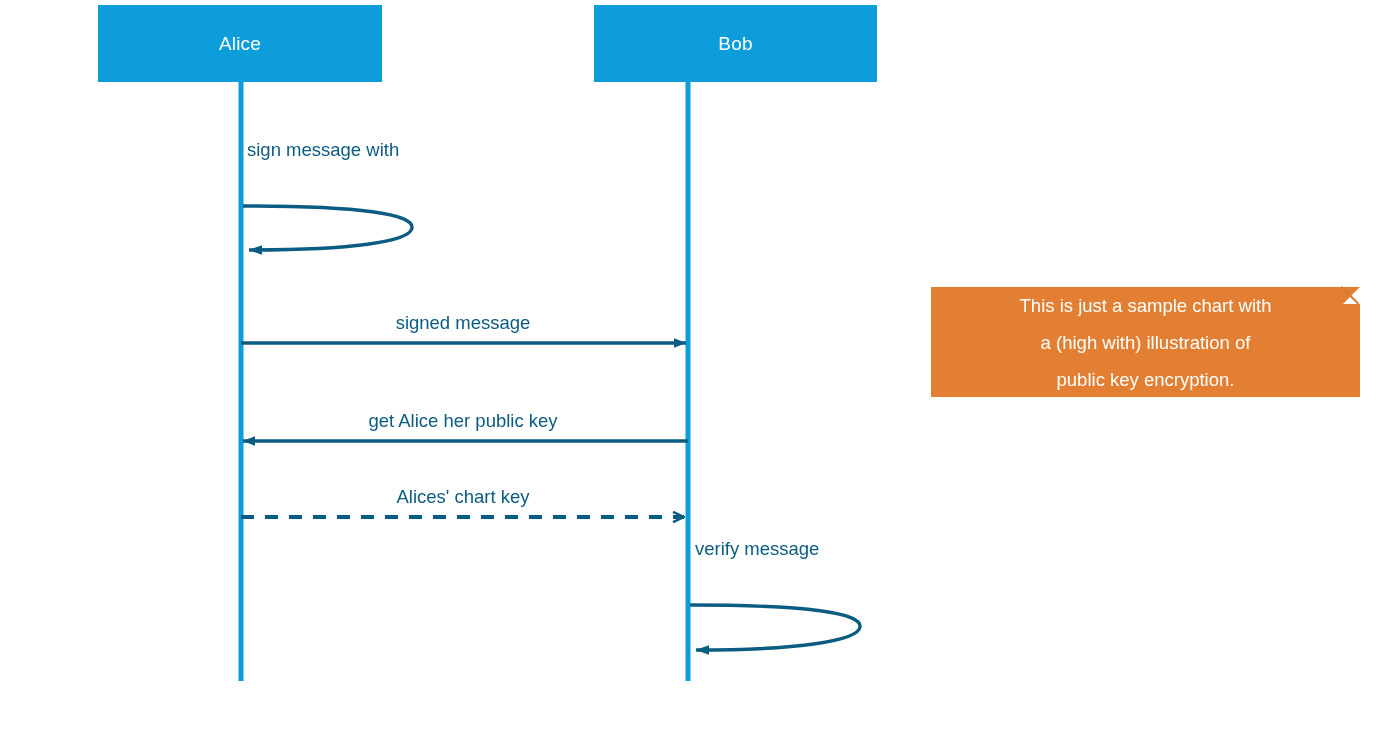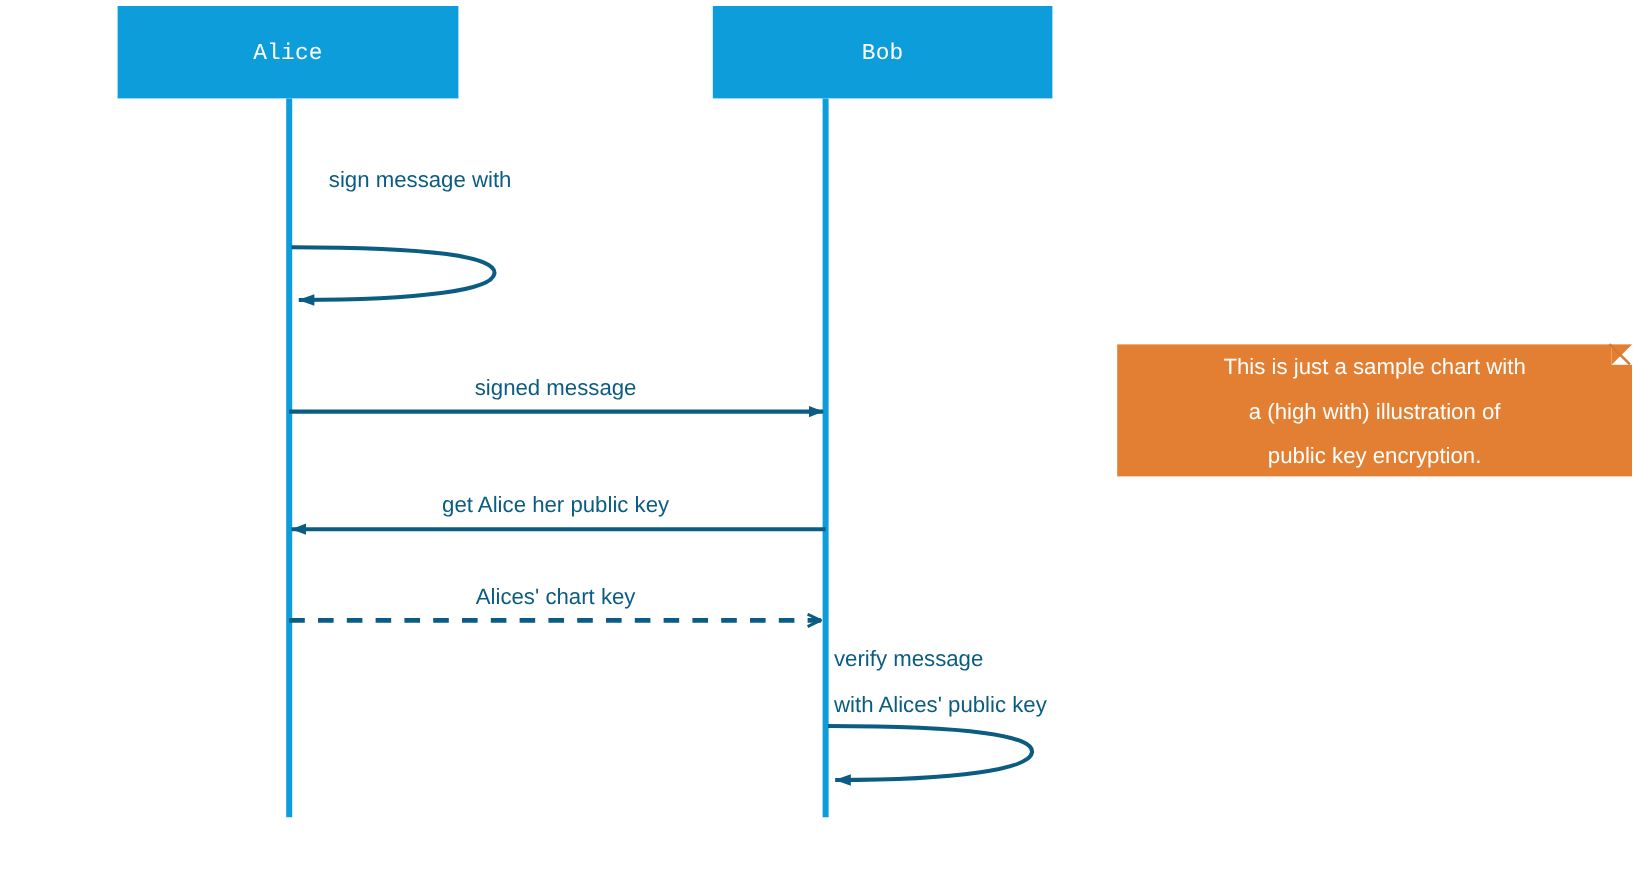--- a/index.html
+++ b/index.html
@@ -26,21 +26,20 @@
   .participant-box {
     position: absolute;
     box-sizing: border-box;
     display: flex;
     align-items: center;
     justify-content: center;
     color: #ffffff;
     font-size: 19px;
     letter-spacing: .2px;
     user-select: none;
-    font-family: Liberation Mono, monospace;
   }
 
   
   .msg-label {
     position: absolute;
     color: #0b5c82;
     font-size: 18.5px;
     white-space: nowrap;
     line-height: 1.05;
   }
@@ -146,33 +145,32 @@
 </svg>
 
 <div class="participant-box" style="left:98px; top:5px; width:284px; height:77px; background:#0d9ddb;">
   <span>Alice</span>
 </div>
 
 <div class="participant-box" style="left:546px; top:5px; width:283px; height:77px; background:#0d9ddb;margin-left:48px;">
   <span>Bob</span>
 </div>
 
-<div class="self-label" style="left:247px; top:131px;margin-left:27px;">
+<div class="self-label" style="left:247px; top:131px;">
   <div>sign message with</div>
 </div>
 
 <div class="msg-label center" style="left:463px; top:313px;">signed message</div>
 
 <div class="msg-label center" style="left:463px; top:411px;">get Alice her public key</div>
 
 <div class="msg-label center" style="left:463px; top:487px;">Alices' chart key</div>
 
 <div class="self-label" style="left:695px; top:530px;">
   <div>verify message</div>
-  <div>with Alices' public key</div>
 </div>
 
 <div id="sample-note">
   <span class="note-fold"></span>
   <div class="note-line">This is just a sample chart with</div>
   <div class="note-line">a (high with) illustration of</div>
   <div class="note-line">public key encryption.</div>
 </div>
 
 </body></html>

